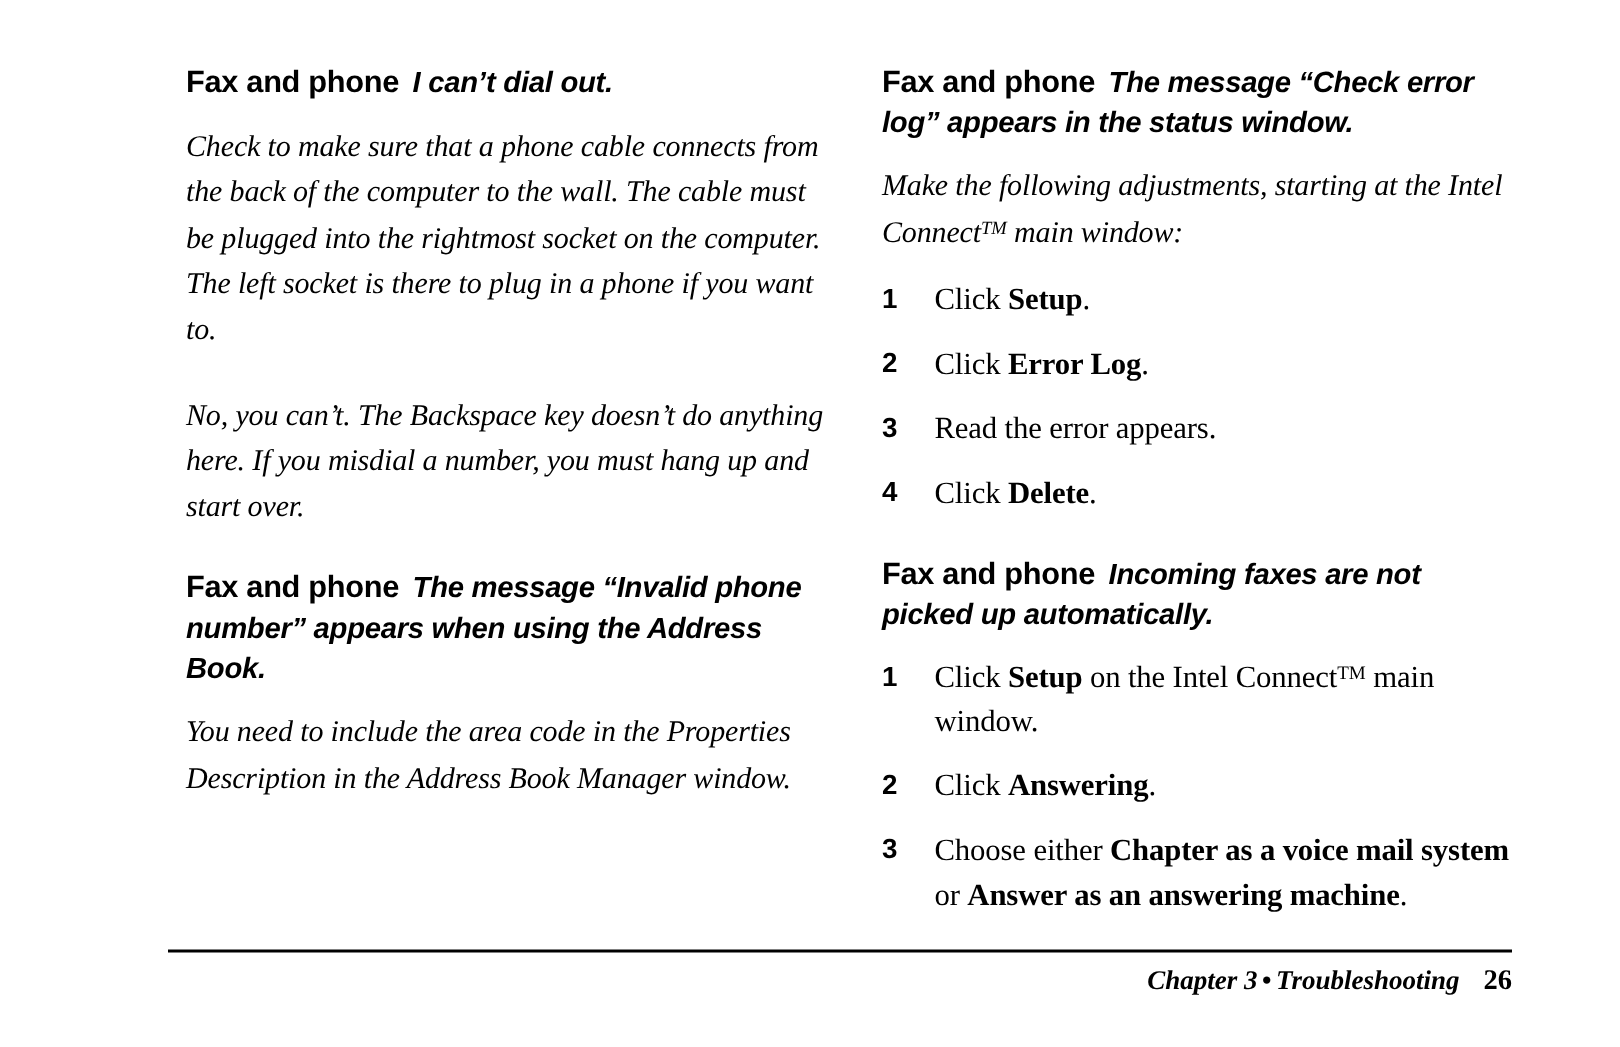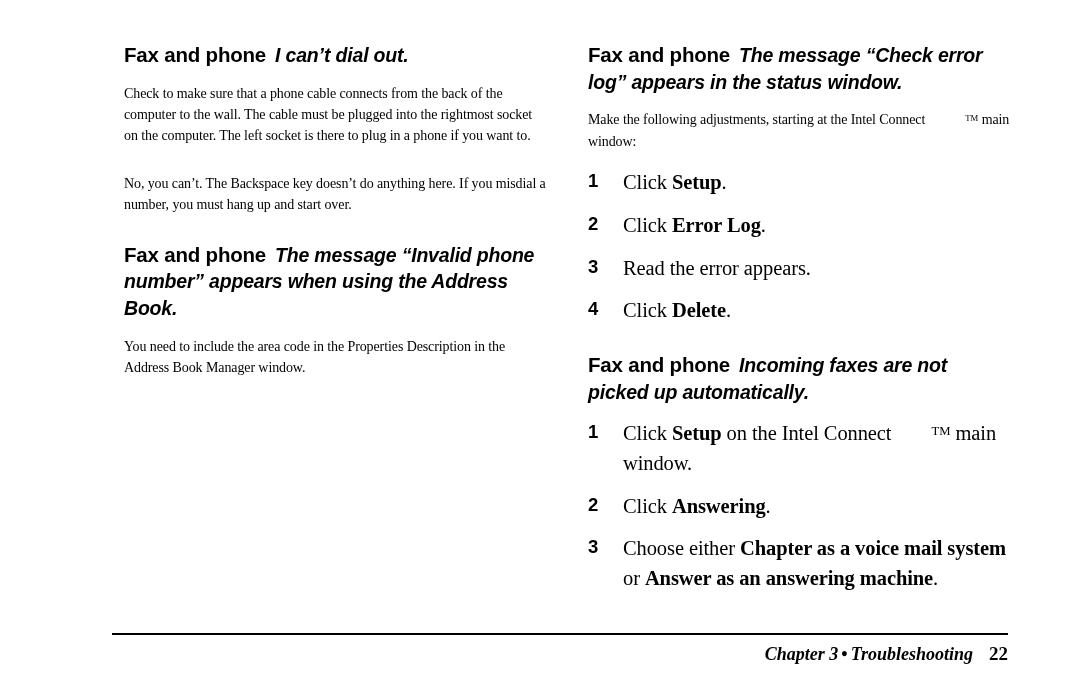--- a/index.html
+++ b/index.html
@@ -49,23 +49,24 @@
   }
   .heading .gap {
     display: inline-block;
     width: 9px;
   }
 
   
   .para {
     margin: 0 0 26px 0;
     font-family: "Liberation Serif", serif;
-    font-size: 14px;
+    font-size: 20px;
     line-height: 1.53;
     letter-spacing: -0.1px;
+    font-style: italic;
   }
   .para.tight { margin-bottom: 16px; }
   .para.last  { margin-bottom: 0; }
 
   
   .steps {
     margin: 0 0 26px 0;
     padding: 0;
     list-style: none;
   }
@@ -88,21 +89,20 @@
     font-weight: bold;
     font-size: 18.5px;
   }
   b, .b {
     font-weight: bold;
   }
   sup.tm {
     font-size: 0.62em;
     vertical-align: 0.42em;
     letter-spacing: 0;
-    margin-left: 40px;
   }
 
   
   .footer-rule {
     position: absolute;
     left: 112px;
     top: 633px;
     width: 896px;
     height: 2px;
     background: #000000;
@@ -164,15 +164,15 @@
 
     <ol class="steps last">
       <li><span class="num">1</span><span>Click </span><b>Setup</b><span> on the Intel Connect</span><sup class="tm">TM</sup><span> main window.</span></li>
       <li><span class="num">2</span><span>Click </span><b>Answering</b><span>.</span></li>
       <li><span class="num">3</span><span>Choose either </span><b>Chapter as a voice mail system</b><span> or </span><b>Answer as an answering machine</b><span>.</span></li>
     </ol>
 
   </div>
 
   <div class="footer-rule"></div>
-  <div class="footer"><span>Chapter 3</span><span class="dot">•</span><span>Troubleshooting</span><span class="pageno">22</span></div>
+  <div class="footer"><span>Chapter 3</span><span class="dot">•</span><span>Troubleshooting</span><span class="pageno">26</span></div>
 
 </div>
 
 </body></html>

